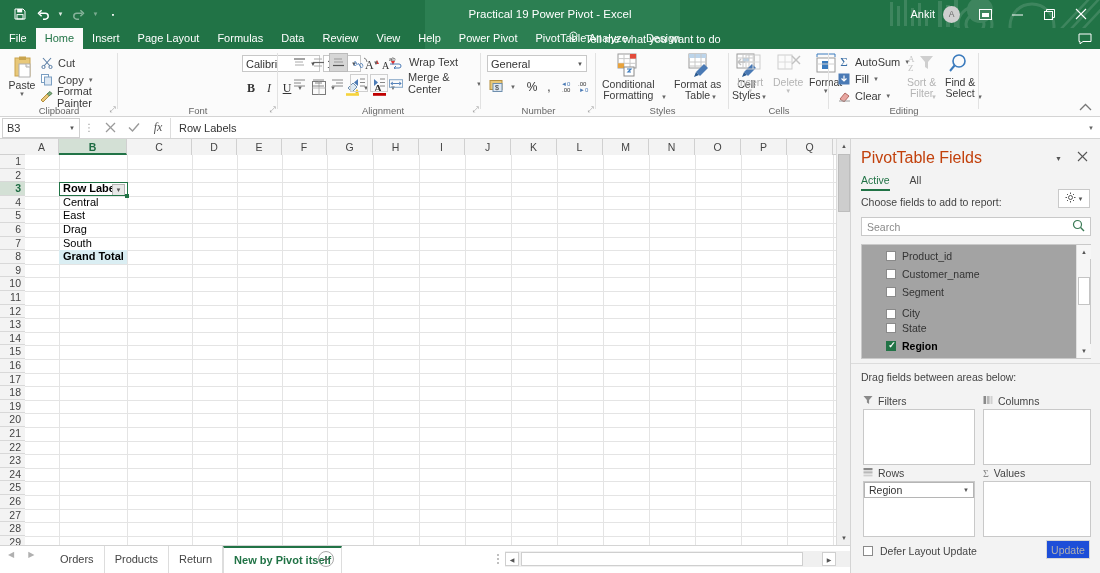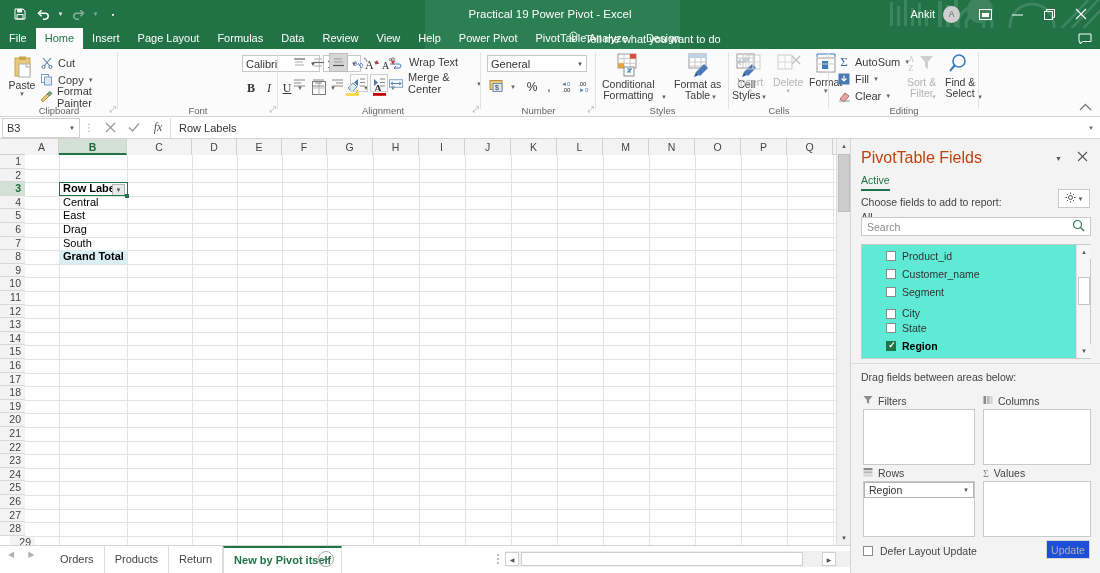--- a/index.html
+++ b/index.html
@@ -197,35 +197,35 @@
   
   .panel {
     position:absolute; left:850px; top:139px; width:250px; height:434px;
     background:#f3f3f3; border-left:1px solid #d4d4d4;
   }
   .pn-title {
     position:absolute; left:10px; top:10px; font-size:16px; color:#c2410c;
   }
   .pn-car { position:absolute; right:38px; top:16px; font-size:7px; color:#555; }
   .pn-close { position:absolute; right:12px; top:12px; font-size:12px; color:#555; }
-  .pn-tabs { position:absolute; left:10px; top:35px; display:flex; gap:20px;flex-direction:column; }
+  .pn-tabs { position:absolute; left:10px; top:35px; display:flex; gap:20px; }
   .pn-tab { font-size:10.5px; color:#444; padding-bottom:3px; }
   .pn-tab.active { color:#217346; border-bottom:2px solid #217346; }
   .pn-choose { position:absolute; left:10px; top:57px; font-size:10.5px; color:#444; }
   .gear-btn {
     position:absolute; right:10px; top:50px; width:32px; height:19px; background:#fff;
     border:1px solid #c9c9c9; display:flex; align-items:center; justify-content:center; gap:2px;
   }
   .search-box {
     position:absolute; left:10px; top:78px; width:230px; height:19px; background:#fff;
     border:1px solid #c9c9c9; display:flex; align-items:center; padding:0 5px;
   }
   .search-ph { font-size:10.5px; color:#8a8a8a; flex:1; }
   .fieldlist {
-    position:absolute; left:10px; top:105px; width:230px; height:115px; background:#5eead4; border:1px solid #c9c9c9;
+    position:absolute; left:10px; top:105px; width:230px; height:115px; background:#a3a3a3; border:1px solid #c9c9c9;
   }
   .fl-scroll { position:absolute; right:0; top:0; width:14px; height:113px; background:#f6f6f6; border-left:1px solid #e0e0e0; }
   .fl-item {
     position:absolute; left:24px; height:18px; display:flex; align-items:center; gap:6px;
     font-size:10.5px; color:#333;
   }
   .cbx { width:10px; height:10px; border:1px solid #8a8a8a; background:#fff; }
   .cbx.on { background:#217346; border-color:#217346; position:relative; }
   .cbx.on:after {
     content:"✓"; position:absolute; left:0; top:-3px; width:10px; text-align:center;
@@ -866,21 +866,21 @@
       <div class="rh" style="top:244.8px;">19</div>
       <div class="rh" style="top:258.4px;">20</div>
       <div class="rh" style="top:272.0px;">21</div>
       <div class="rh" style="top:285.6px;">22</div>
       <div class="rh" style="top:299.2px;">23</div>
       <div class="rh" style="top:312.8px;">24</div>
       <div class="rh" style="top:326.4px;">25</div>
       <div class="rh" style="top:340.0px;">26</div>
       <div class="rh" style="top:353.6px;">27</div>
       <div class="rh" style="top:367.2px;">28</div>
-      <div class="rh" style="top:380.8px;margin-left:10px;">29</div>
+      <div class="rh" style="top:380.8px;">29</div>
     </div>
 
     <div class="cells">
       <div class="vline" style="left:34px;"></div>
       <div class="vline" style="left:102px;"></div>
       <div class="vline" style="left:167px;"></div>
       <div class="vline" style="left:212px;"></div>
       <div class="vline" style="left:257px;"></div>
       <div class="vline" style="left:302px;"></div>
       <div class="vline" style="left:348px;"></div>

